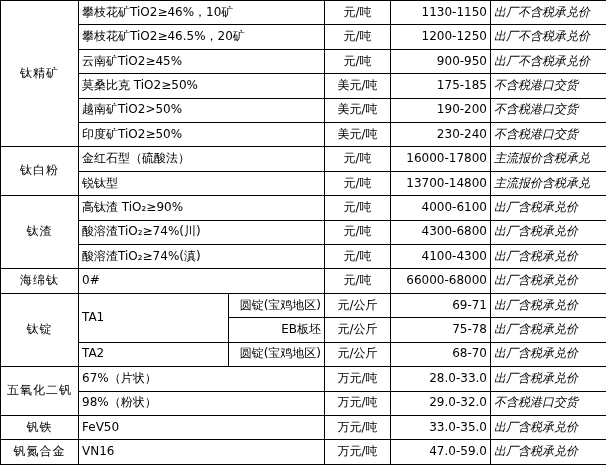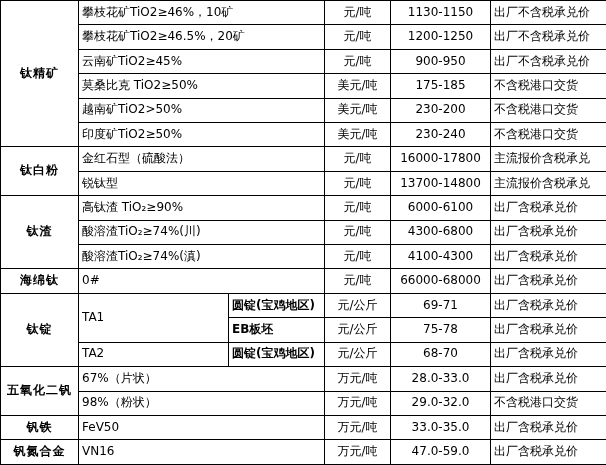--- a/index.html
+++ b/index.html
@@ -24,45 +24,45 @@
     border: 1px solid #000000;
     font-size: 12px;
     line-height: 1.15;
     padding: 1px 3px;
     vertical-align: middle;
     white-space: nowrap;
     overflow: hidden;
   }
   td.cat {
     text-align: center;
-    font-weight: bold;
+    font-weight: normal;
     font-size: 13px;
     letter-spacing: 1px;
   }
   td.name {
     text-align: left;
     padding-left: 4px;
   }
   td.sub {
-    text-align: left;
-    padding-left: 4px;
-    font-weight: bold;
+    text-align: right;
+    padding-left: 4px;
   }
   td.unit {
     text-align: center;
     padding-left: 4px;
   }
   td.price {
-    text-align: center;
+    text-align: right;
     padding-left: 4px;
     margin-left: 12px;
   }
   td.note {
     text-align: left;
     padding-left: 4px;
+    font-style: italic;
   }
   col.c-cat { width: 78px; }
   col.c-name { width: 150px; }
   col.c-sub { width: 96px; }
   col.c-unit { width: 66px; }
   col.c-price { width: 100px; }
   col.c-note { width: 116px; }
 </style>
 </head>
 <body>
@@ -99,21 +99,21 @@
     </tr>
     <tr>
       <td class="name" colspan="2">莫桑比克 TiO2≥50%</td>
       <td class="unit">美元/吨</td>
       <td class="price">175-185</td>
       <td class="note">不含税港口交货</td>
     </tr>
     <tr>
       <td class="name" colspan="2">越南矿TiO2&gt;50%</td>
       <td class="unit">美元/吨</td>
-      <td class="price">230-200</td>
+      <td class="price">190-200</td>
       <td class="note">不含税港口交货</td>
     </tr>
     <tr>
       <td class="name" colspan="2">印度矿TiO2≥50%</td>
       <td class="unit">美元/吨</td>
       <td class="price">230-240</td>
       <td class="note">不含税港口交货</td>
     </tr>
 
     <tr>
@@ -127,21 +127,21 @@
       <td class="name" colspan="2">锐钛型</td>
       <td class="unit">元/吨</td>
       <td class="price">13700-14800</td>
       <td class="note">主流报价含税承兑</td>
     </tr>
 
     <tr>
       <td class="cat" rowspan="3">钛渣</td>
       <td class="name" colspan="2">高钛渣 TiO₂≥90%</td>
       <td class="unit">元/吨</td>
-      <td class="price">6000-6100</td>
+      <td class="price">4000-6100</td>
       <td class="note">出厂含税承兑价</td>
     </tr>
     <tr>
       <td class="name" colspan="2">酸溶渣TiO₂≥74%(川)</td>
       <td class="unit">元/吨</td>
       <td class="price">4300-6800</td>
       <td class="note">出厂含税承兑价</td>
     </tr>
     <tr>
       <td class="name" colspan="2">酸溶渣TiO₂≥74%(滇)</td>

